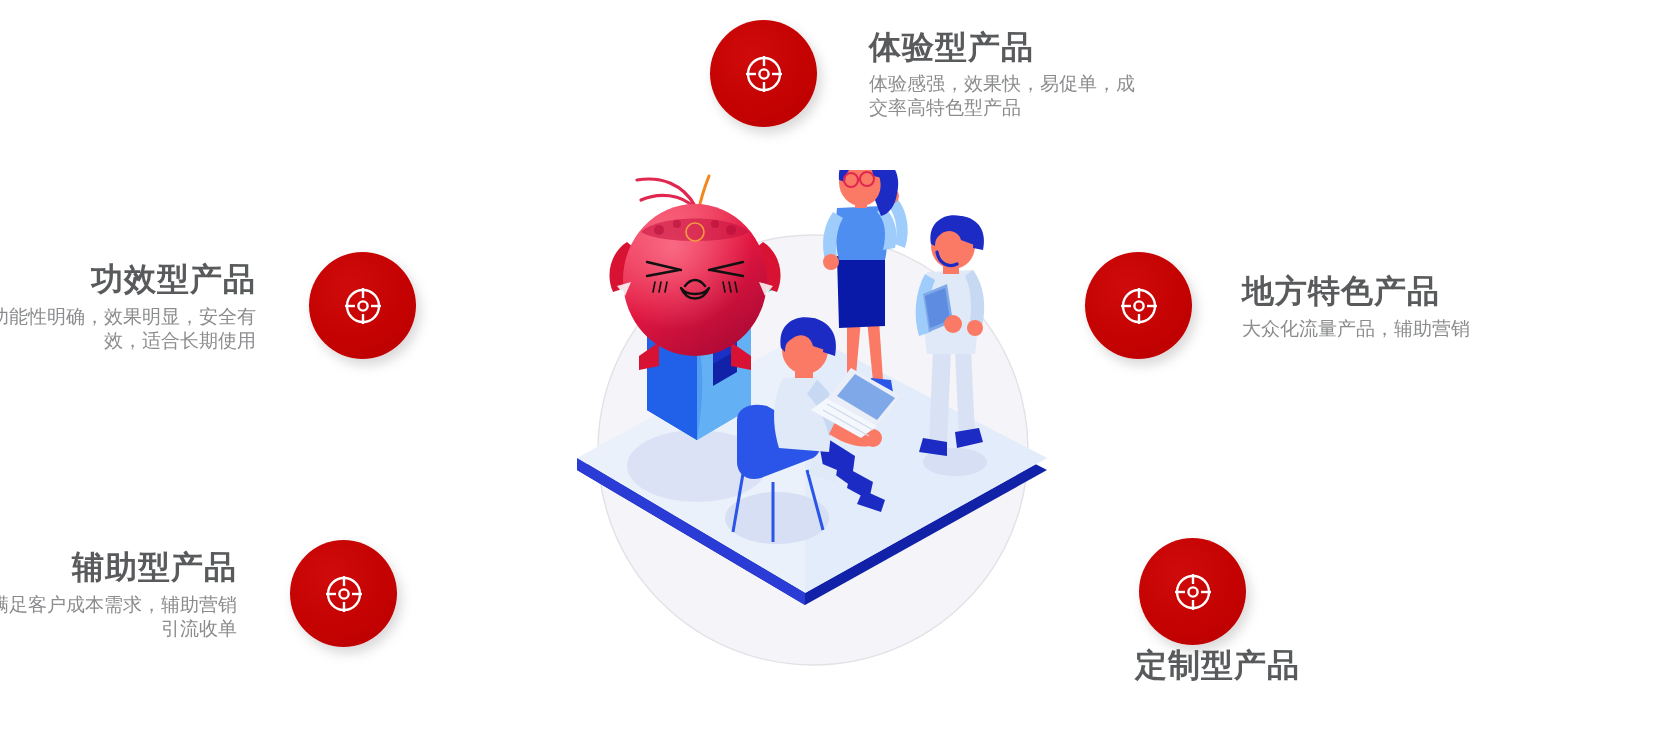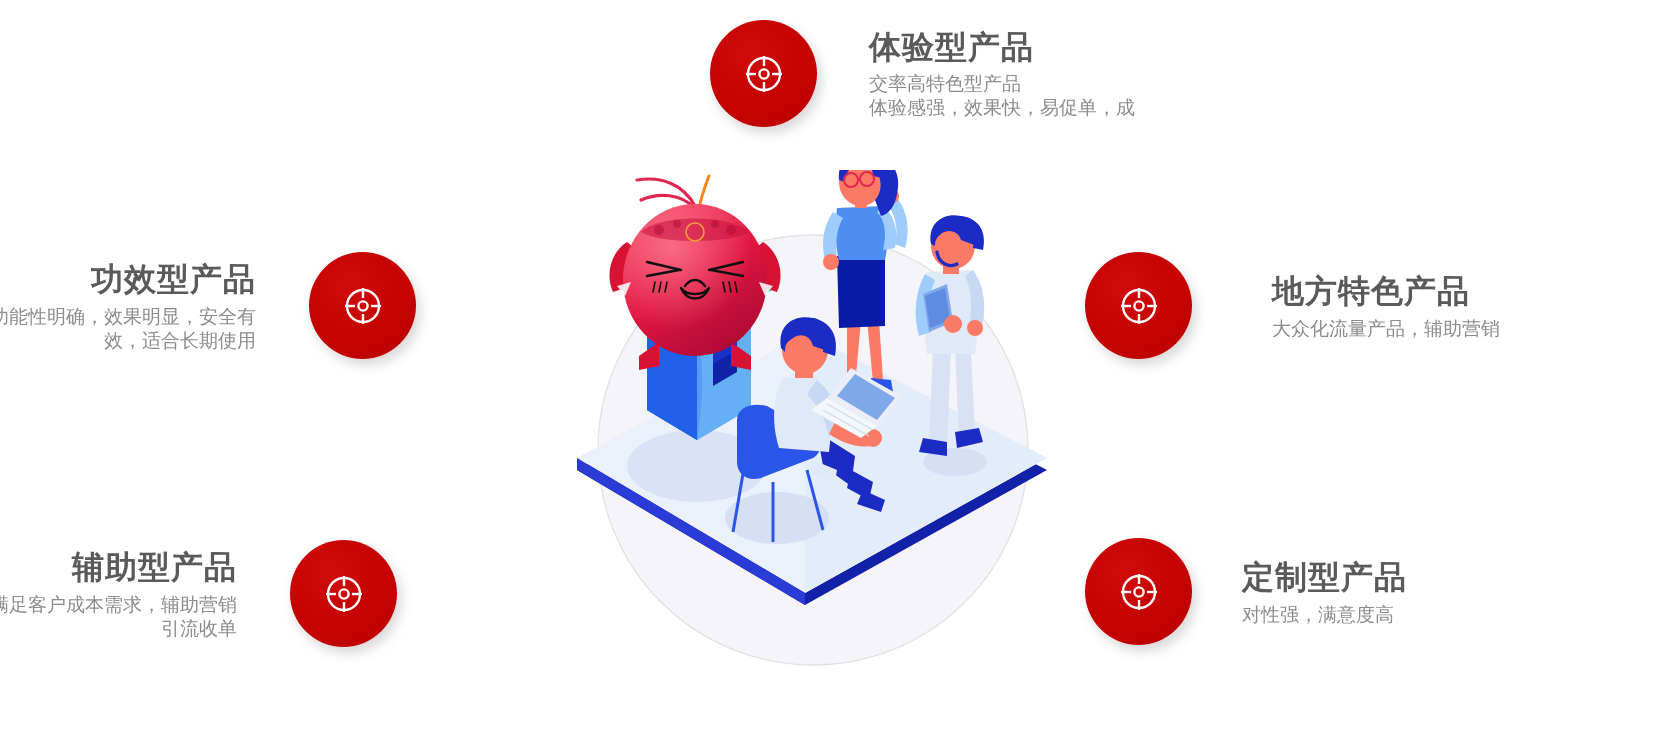--- a/index.html
+++ b/index.html
@@ -34,22 +34,22 @@
   .node.left .txt{text-align:right;margin-right:53px;}
   
   .node.right .txt{text-align:left;margin-left:50px;}
   .node.top .txt{text-align:left;margin-left:52px;}
   .node.top .ttl{margin-bottom:5px;}
 
   
   #node-top       {left:710px; top:20px;}
   #node-left-up   {left:-10px; top:252px;}
   #node-left-down {left:-10px; top:540px;}
-  #node-right-up  {left:1085px;top:252px;gap:30px;}
-  #node-right-down{left:1085px;top:538px;}
+  #node-right-up  {left:1085px;top:252px;}
+  #node-right-down{left:1085px;top:538px;flex-direction:column;}
 
   
   .illus{position:absolute;left:555px;top:170px;width:520px;height:560px;}
   .illus svg{display:block;}
 </style>
 </head>
 <body>
 
 <div class="stage">
 
@@ -269,22 +269,22 @@
           <path d="M22 4 L22 14"></path>
           <path d="M22 30 L22 40"></path>
           <path d="M4 22 L14 22"></path>
           <path d="M30 22 L40 22"></path>
         </g>
       </svg>
     </div>
     <div class="txt">
       <p class="ttl">体验型产品</p>
       <p class="desc">
+        <span>体验感强，效果快，易促单，成</span>
         <span>交率高特色型产品</span>
-        <span>体验感强，效果快，易促单，成</span>
       </p>
     </div>
   </div>
 
   <div class="node left" id="node-left-up">
     <div class="txt">
       <p class="ttl">功效型产品</p>
       <p class="desc">
         <span>功能性明确，效果明显，安全有</span>
         <span>效，适合长期使用</span>
@@ -356,18 +356,17 @@
           <path d="M22 4 L22 14"></path>
             <path d="M22 30 L22 40"></path>
           <path d="M4 22 L14 22"></path>
             <path d="M30 22 L40 22"></path>
         </g>
       </svg>
     </div>
     <div class="txt">
       <p class="ttl">定制型产品</p>
       <p class="desc">
-        <span>对性强，满意度高</span>
       </p>
     </div>
   </div>
 
 </div>
 
 </body></html>

